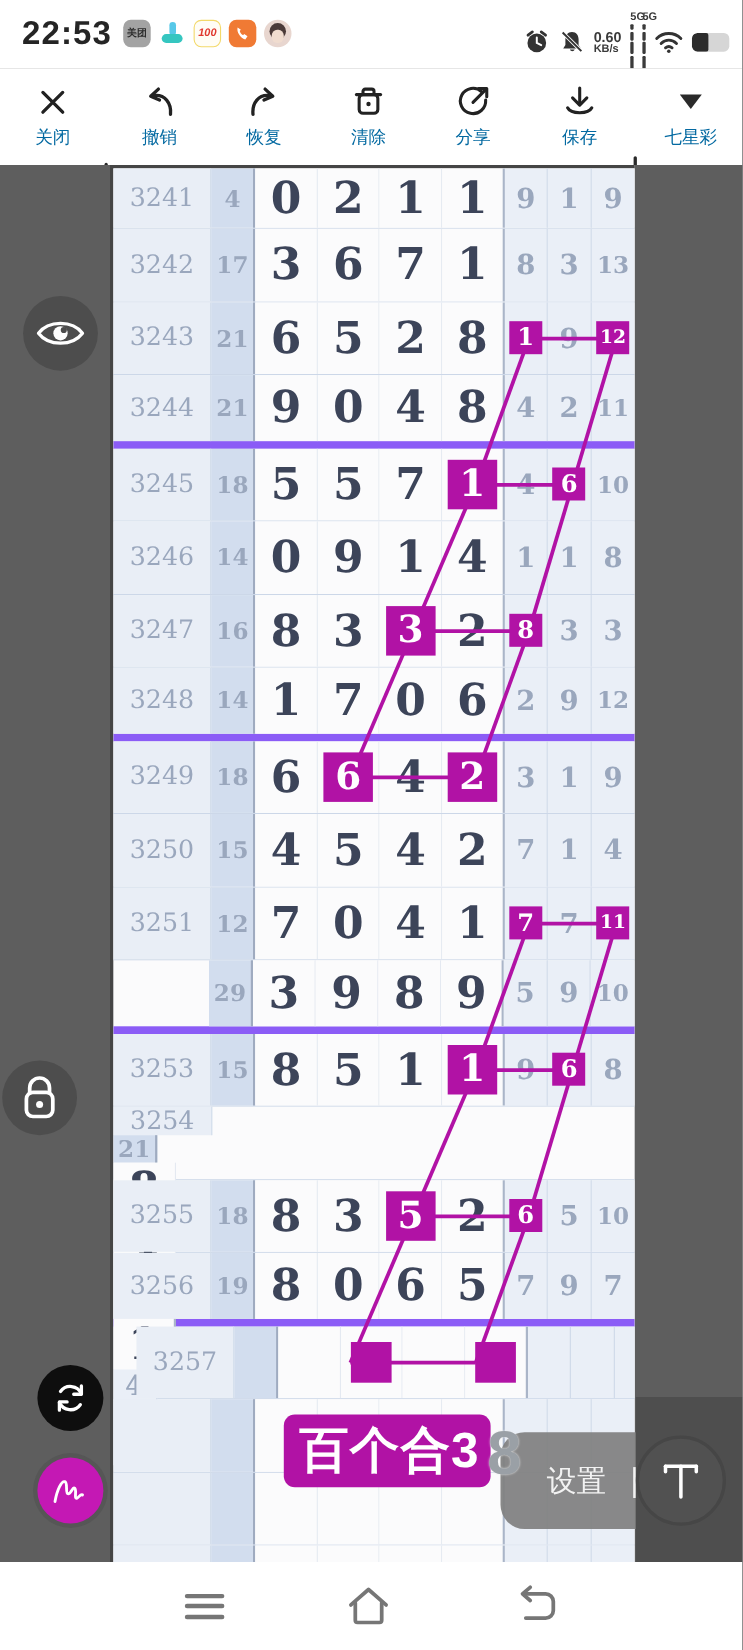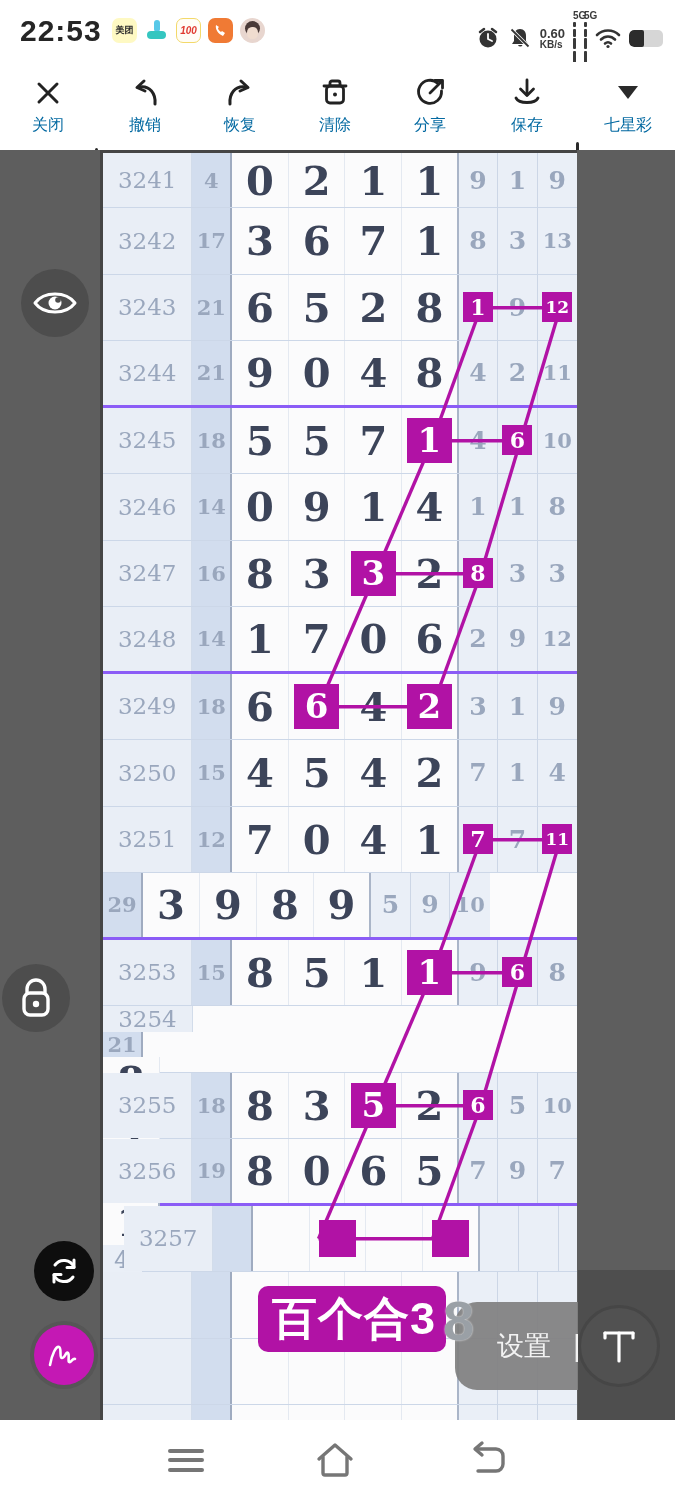--- a/index.html
+++ b/index.html
@@ -5,21 +5,21 @@
   * { margin:0; padding:0; box-sizing:border-box; }
   html,body { width:675px; }
   body { font-family:"Liberation Sans", sans-serif; background:#222; }
   #screen { position:relative; width:675px; height:1500px; background:#5e5e5e; overflow:hidden; }
 
   
   .status-bar { position:absolute; left:0; top:0; width:675px; height:62px; background:#ffffff; }
   .sb-time { position:absolute; left:20px; top:14px; font-size:30px; font-weight:bold; color:#252525; letter-spacing:1px; }
   .sb-apps { position:absolute; left:112px; top:18px; display:flex; gap:7px; align-items:center; }
   .app-ic { width:25px; height:25px; border-radius:7px; display:flex; align-items:center; justify-content:center; font-size:9px; font-weight:bold; overflow:hidden; }
-  .ai-mt { background:#fef9c3; color:#2b2b2b; }
+  .ai-mt { background:#a3a3a3; color:#2b2b2b; }
   .ai-teal { background:#ffffff; position:relative; }
   .ai-teal::after { content:""; position:absolute; left:3px; bottom:4px; width:19px; height:8px; border-radius:4px; background:#35c6c0; }
   .ai-teal::before { content:""; position:absolute; left:10px; top:2px; width:6px; height:12px; border-radius:3px; background:#57c8e8; }
   .ai-100 { background:#fffdf6; border:1.5px solid #f3d96a; color:#e03a30; font-style:italic; font-size:10px; }
   .ai-call { background:#f07a34; color:#fff; }
   .ai-call svg { display:block; }
   .ai-avatar { background:#e8d6cf; border-radius:50%; position:relative; }
   .ai-avatar::after { content:""; position:absolute; left:5px; top:3px; width:15px; height:15px; border-radius:50%; background:#4a3a38; }
   .ai-avatar::before { content:""; position:absolute; left:7px; top:9px; width:11px; height:12px; border-radius:45%; background:#f0dccf; z-index:1; }
   .sb-right { position:absolute; right:12px; top:12px; display:flex; align-items:center; gap:8px; }
@@ -37,21 +37,21 @@
   .tb-item { position:absolute; top:10px; width:88px; text-align:center; cursor:pointer; }
   .tb-ico { height:42px; display:flex; align-items:center; justify-content:center; }
   .tb-label { font-size:16px; color:#0369a1; margin-top:1px; }
   .tb-div { position:absolute; width:3px; background:#2a2a2a; border-radius:2px; }
 
   
   .stage { position:absolute; left:0; top:150px; width:675px; height:1270px; background:#5e5e5e; }
 
   .chart-table { position:absolute; left:100px; top:0; width:477px; height:1270px; background:#fbfbfc; overflow:hidden; border-top:3px solid #454545; border-left:3px solid #454545; }
   .t-row { display:flex; width:100%; border-bottom:1px solid #ccd7e8; }
-  .t-row.group-end { border-bottom:3px solid #8b5cf6; }
+  .t-row.group-end { border-bottom:7px solid #8b5cf6;justify-content:flex-end; }
   .cell { display:flex; align-items:center; justify-content:center; height:100%; }
   .c-issue { width:90px; background:#e9eef6; border-right:1px solid #d2dcea; font-family:"DejaVu Serif", serif; font-size:23px; color:#9aa7bd; }
   .c-sum  { width:40px; background:#d2ddee; border-right:2px solid #9fabc0; font-family:"DejaVu Serif", serif; font-weight:bold; font-size:21px; color:#9aa7bd; }
   .c-big  { width:57px; background:#fbfbfc; border-right:1px solid #e4e9f1; }
   .c-big.sep-right { border-right:2px solid #aab5c8; }
   .c-grey { width:39.66px; background:#eaeff7; border-right:1px solid #ccd6e6; }
   .c-grey:last-child { border-right:none; }
   .dig-big  { font-family:"DejaVu Serif", serif; font-weight:bold; font-size:40px; color:#3c4459; }
   .dig-grey { font-family:"DejaVu Serif", serif; font-weight:bold; font-size:25px; color:#9aa7bd; }
   .dig-grey.two { font-size:21px; }

